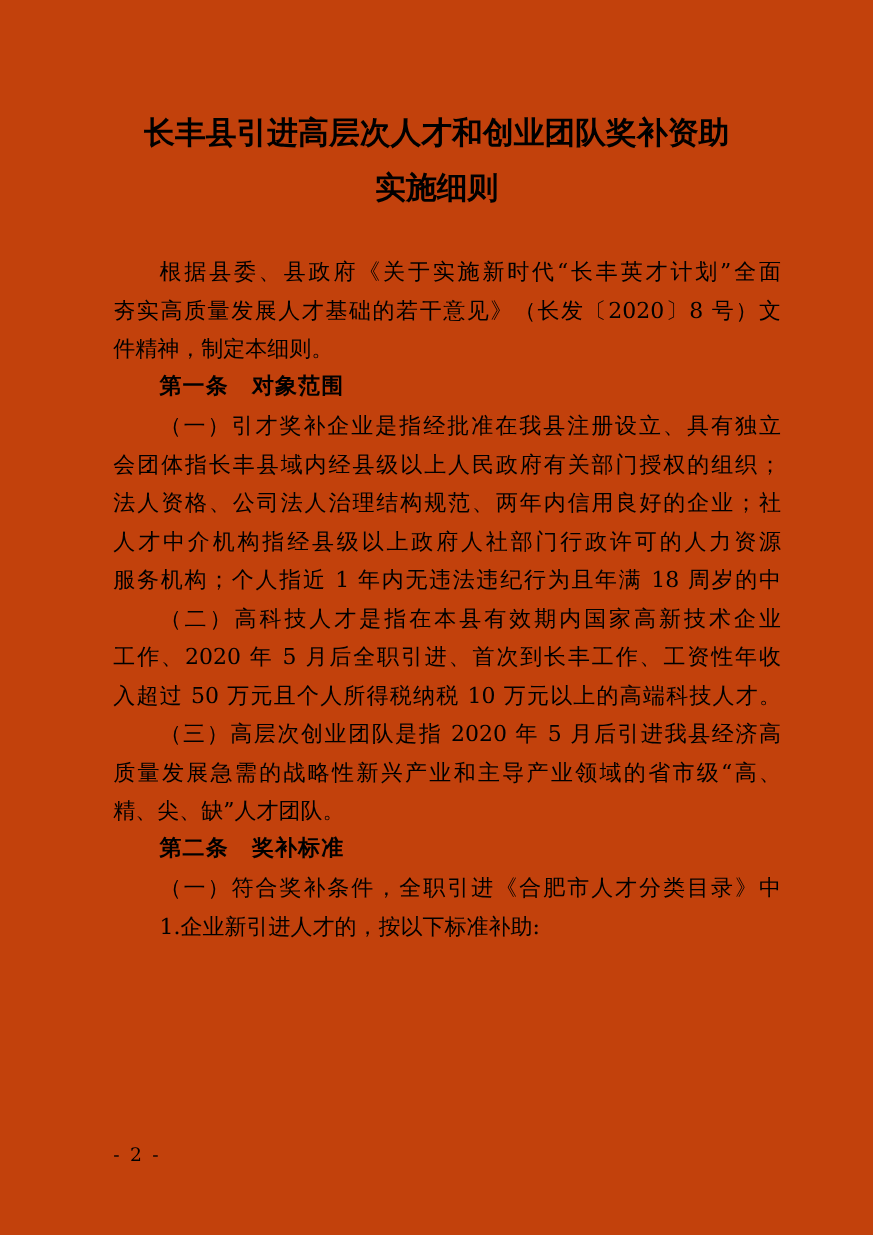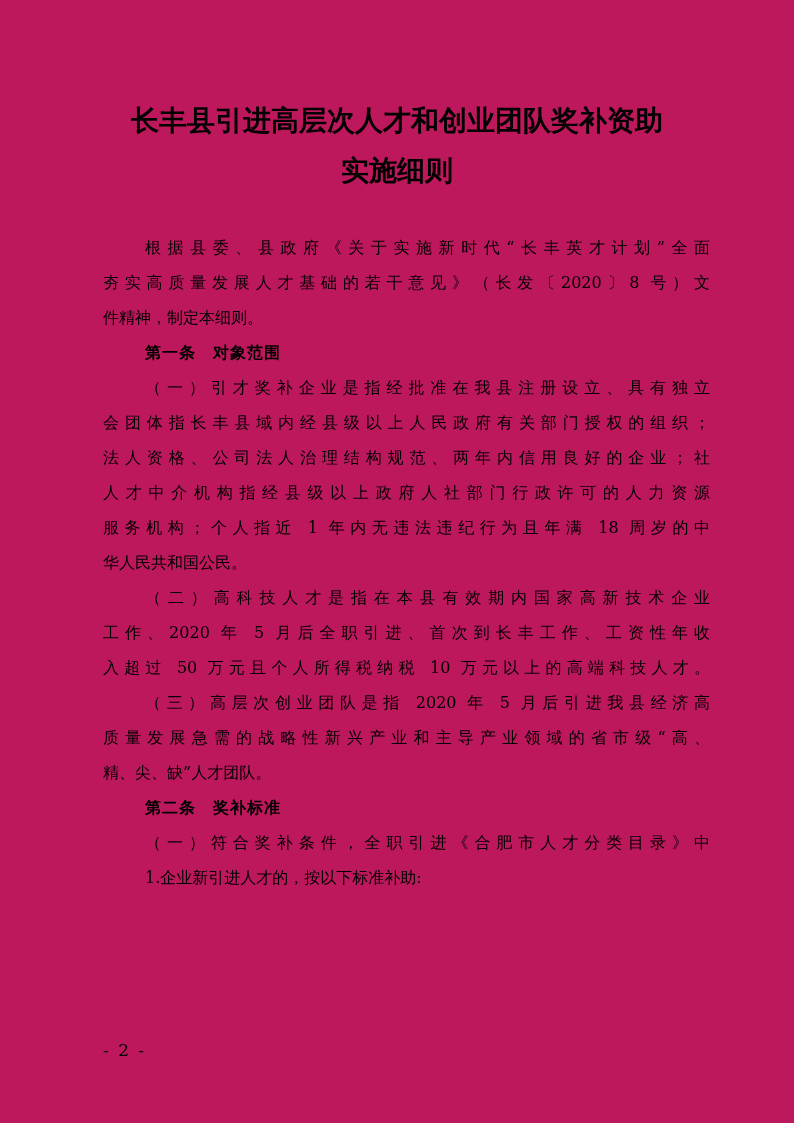--- a/index.html
+++ b/index.html
@@ -5,42 +5,42 @@
   html, body {
     margin: 0;
     padding: 0;
     background: #e8e8e8;
   }
   .page {
     position: relative;
     width: 794px;
     height: 1123px;
     margin: 0 auto;
-    background: #be185d;
+    background: #c2410c;
     color: #000000;
     font-family: "DejaVu Serif", "Liberation Serif", serif;
     overflow: hidden;
   }
   .title {
     position: absolute;
     top: 96px;
     left: 0;
     right: 0;
     text-align: center;
     font-weight: bold;
     font-size: 28px;
     line-height: 50px;
     letter-spacing: 0px;
   }
   .doc-body {
     position: absolute;
     top: 230px;
     left: 103px;
     width: 607px;
-    font-size: 16px;
+    font-size: 20px;
     line-height: 35px;
   }
   .para {
     margin: 0;
     padding: 0;
   }
   .line {
     text-align: justify;
     text-align-last: justify;
     white-space: normal;
@@ -49,21 +49,21 @@
     text-align: left;
     text-align-last: left;
   }
   .line.indent {
     text-indent: 42px;
   }
   .para.heading .line {
     text-align: left;
     text-align-last: left;
     font-weight: bold;
-    font-family: Liberation Serif, serif;
+    font-family: Liberation Mono, monospace;
     letter-spacing: 1px;
   }
   .footer {
     position: absolute;
     left: 103px;
     top: 1040px;
     font-size: 17px;
     letter-spacing: 2px;
   }
 </style>
@@ -83,21 +83,20 @@
       </div>
       <div class="para heading">
         <div class="line indent lastline">第一条　对象范围</div>
       </div>
       <div class="para body">
         <div class="line indent">（一）引才奖补企业是指经批准在我县注册设立、具有独立</div>
         <div class="line">会团体指长丰县域内经县级以上人民政府有关部门授权的组织；</div>
         <div class="line">法人资格、公司法人治理结构规范、两年内信用良好的企业；社</div>
         <div class="line">人才中介机构指经县级以上政府人社部门行政许可的人力资源</div>
         <div class="line">服务机构；个人指近 1 年内无违法违纪行为且年满 18 周岁的中</div>
-        <div class="line lastline">华人民共和国公民。</div>
       </div>
       <div class="para body">
         <div class="line indent">（二）高科技人才是指在本县有效期内国家高新技术企业</div>
         <div class="line">工作、2020 年 5 月后全职引进、首次到长丰工作、工资性年收</div>
         <div class="line">入超过 50 万元且个人所得税纳税 10 万元以上的高端科技人才。</div>
       </div>
       <div class="para body">
         <div class="line indent">（三）高层次创业团队是指 2020 年 5 月后引进我县经济高</div>
         <div class="line">质量发展急需的战略性新兴产业和主导产业领域的省市级“高、</div>
         <div class="line lastline">精、尖、缺”人才团队。</div>

